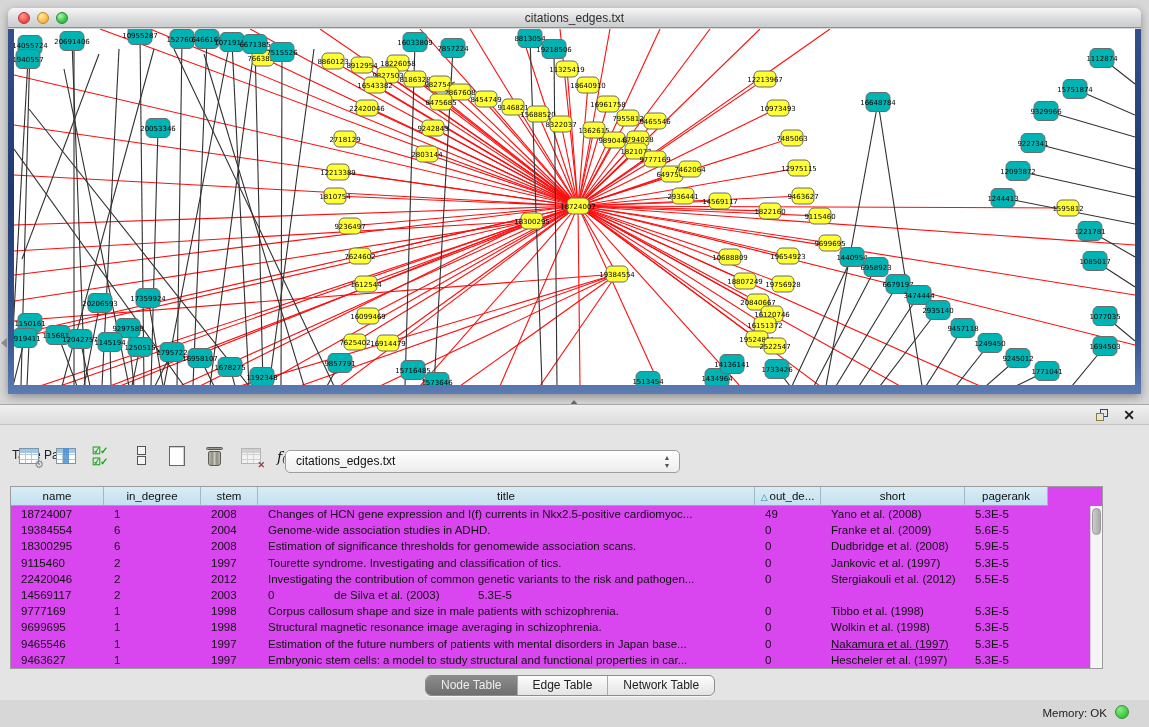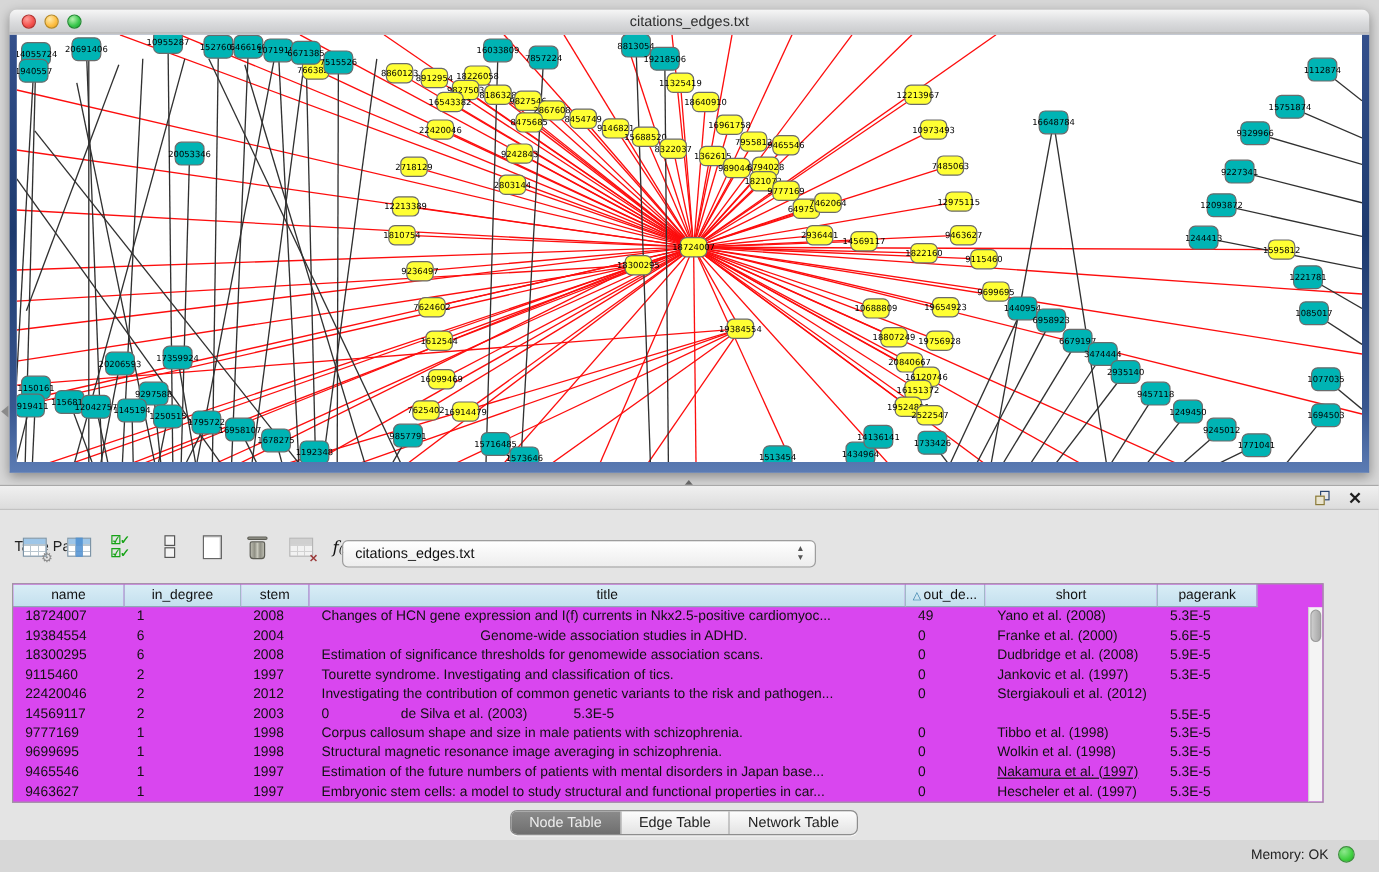--- a/index.html
+++ b/index.html
@@ -821,23 +821,23 @@
             <div class="td" style="width: 57px;">2008</div>
             <div class="td" style="width: 497px;">Changes of HCN gene expression and I(f) currents in Nkx2.5-positive cardiomyoc...</div>
             <div class="td" style="width: 66px;">49</div>
             <div class="td" style="width: 144px;">Yano et al. (2008)</div>
             <div class="td" style="width: 83px;">5.3E-5</div>
           </div>
           <div class="trow" style="top: 35.2px;">
             <div class="td" style="width: 93px;">19384554</div>
             <div class="td" style="width: 97px;">6</div>
             <div class="td" style="width: 57px;">2004</div>
-            <div class="td" style="width: 497px; text-align: center;">Genome-wide association studies in ADHD.</div>
+            <div class="td" style="width: 497px;">Genome-wide association studies in ADHD.</div>
             <div class="td" style="width: 66px;">0</div>
-            <div class="td" style="width: 144px;">Franke et al. (2000)</div>
+            <div class="td" style="width: 144px;">Franke et al. (2009)</div>
             <div class="td" style="width: 83px;">5.6E-5</div>
           </div>
           <div class="trow" style="top: 51.4px;">
             <div class="td" style="width: 93px;">18300295</div>
             <div class="td" style="width: 97px;">6</div>
             <div class="td" style="width: 57px;">2008</div>
             <div class="td" style="width: 497px;">Estimation of significance thresholds for genomewide association scans.</div>
             <div class="td" style="width: 66px;">0</div>
             <div class="td" style="width: 144px;">Dudbridge et al. (2008)</div>
             <div class="td" style="width: 83px;">5.9E-5</div>
@@ -851,21 +851,21 @@
             <div class="td" style="width: 144px;">Jankovic et al. (1997)</div>
             <div class="td" style="width: 83px;">5.3E-5</div>
           </div>
           <div class="trow" style="top: 83.8px;">
             <div class="td" style="width: 93px;">22420046</div>
             <div class="td" style="width: 97px;">2</div>
             <div class="td" style="width: 57px;">2012</div>
             <div class="td" style="width: 497px;">Investigating the contribution of common genetic variants to the risk and pathogen...</div>
             <div class="td" style="width: 66px;">0</div>
             <div class="td" style="width: 144px;">Stergiakouli et al. (2012)</div>
-            <div class="td" style="width: 83px; margin-top: 17px;">5.5E-5</div>
+            <div class="td" style="width: 83px;">5.5E-5</div>
           </div>
           <div class="trow" style="top: 100px;">
             <div class="td" style="width: 93px;">14569117</div>
             <div class="td" style="width: 97px;">2</div>
             <div class="td" style="width: 57px;">2003</div>
             <div class="td" style="width: 66px;">0</div>
             <div class="td" style="width: 144px;">de Silva et al. (2003)</div>
             <div class="td" style="width: 83px;">5.3E-5</div>
           </div>
           <div class="trow" style="top: 116.2px;">

